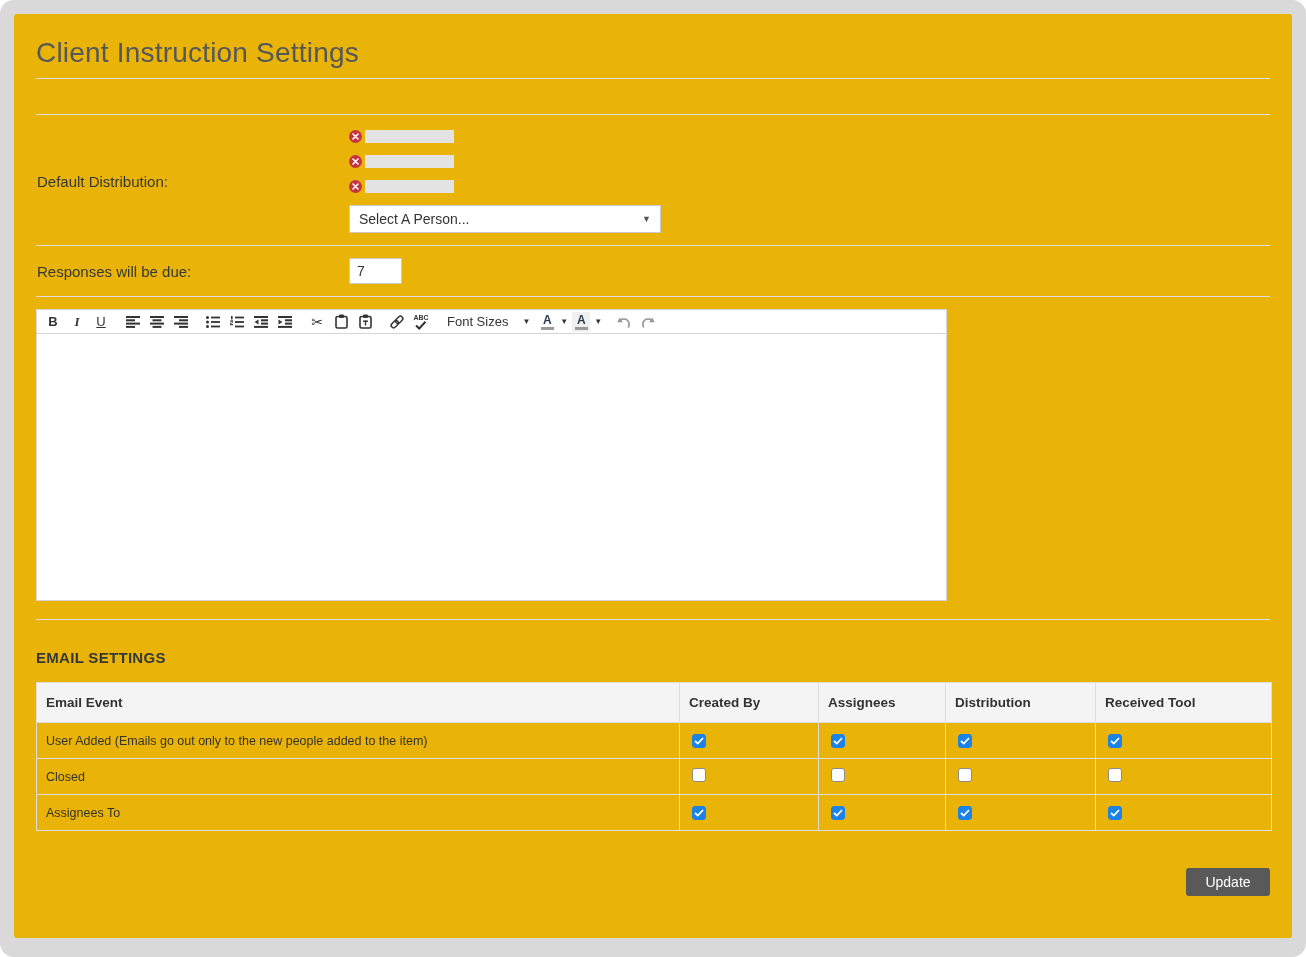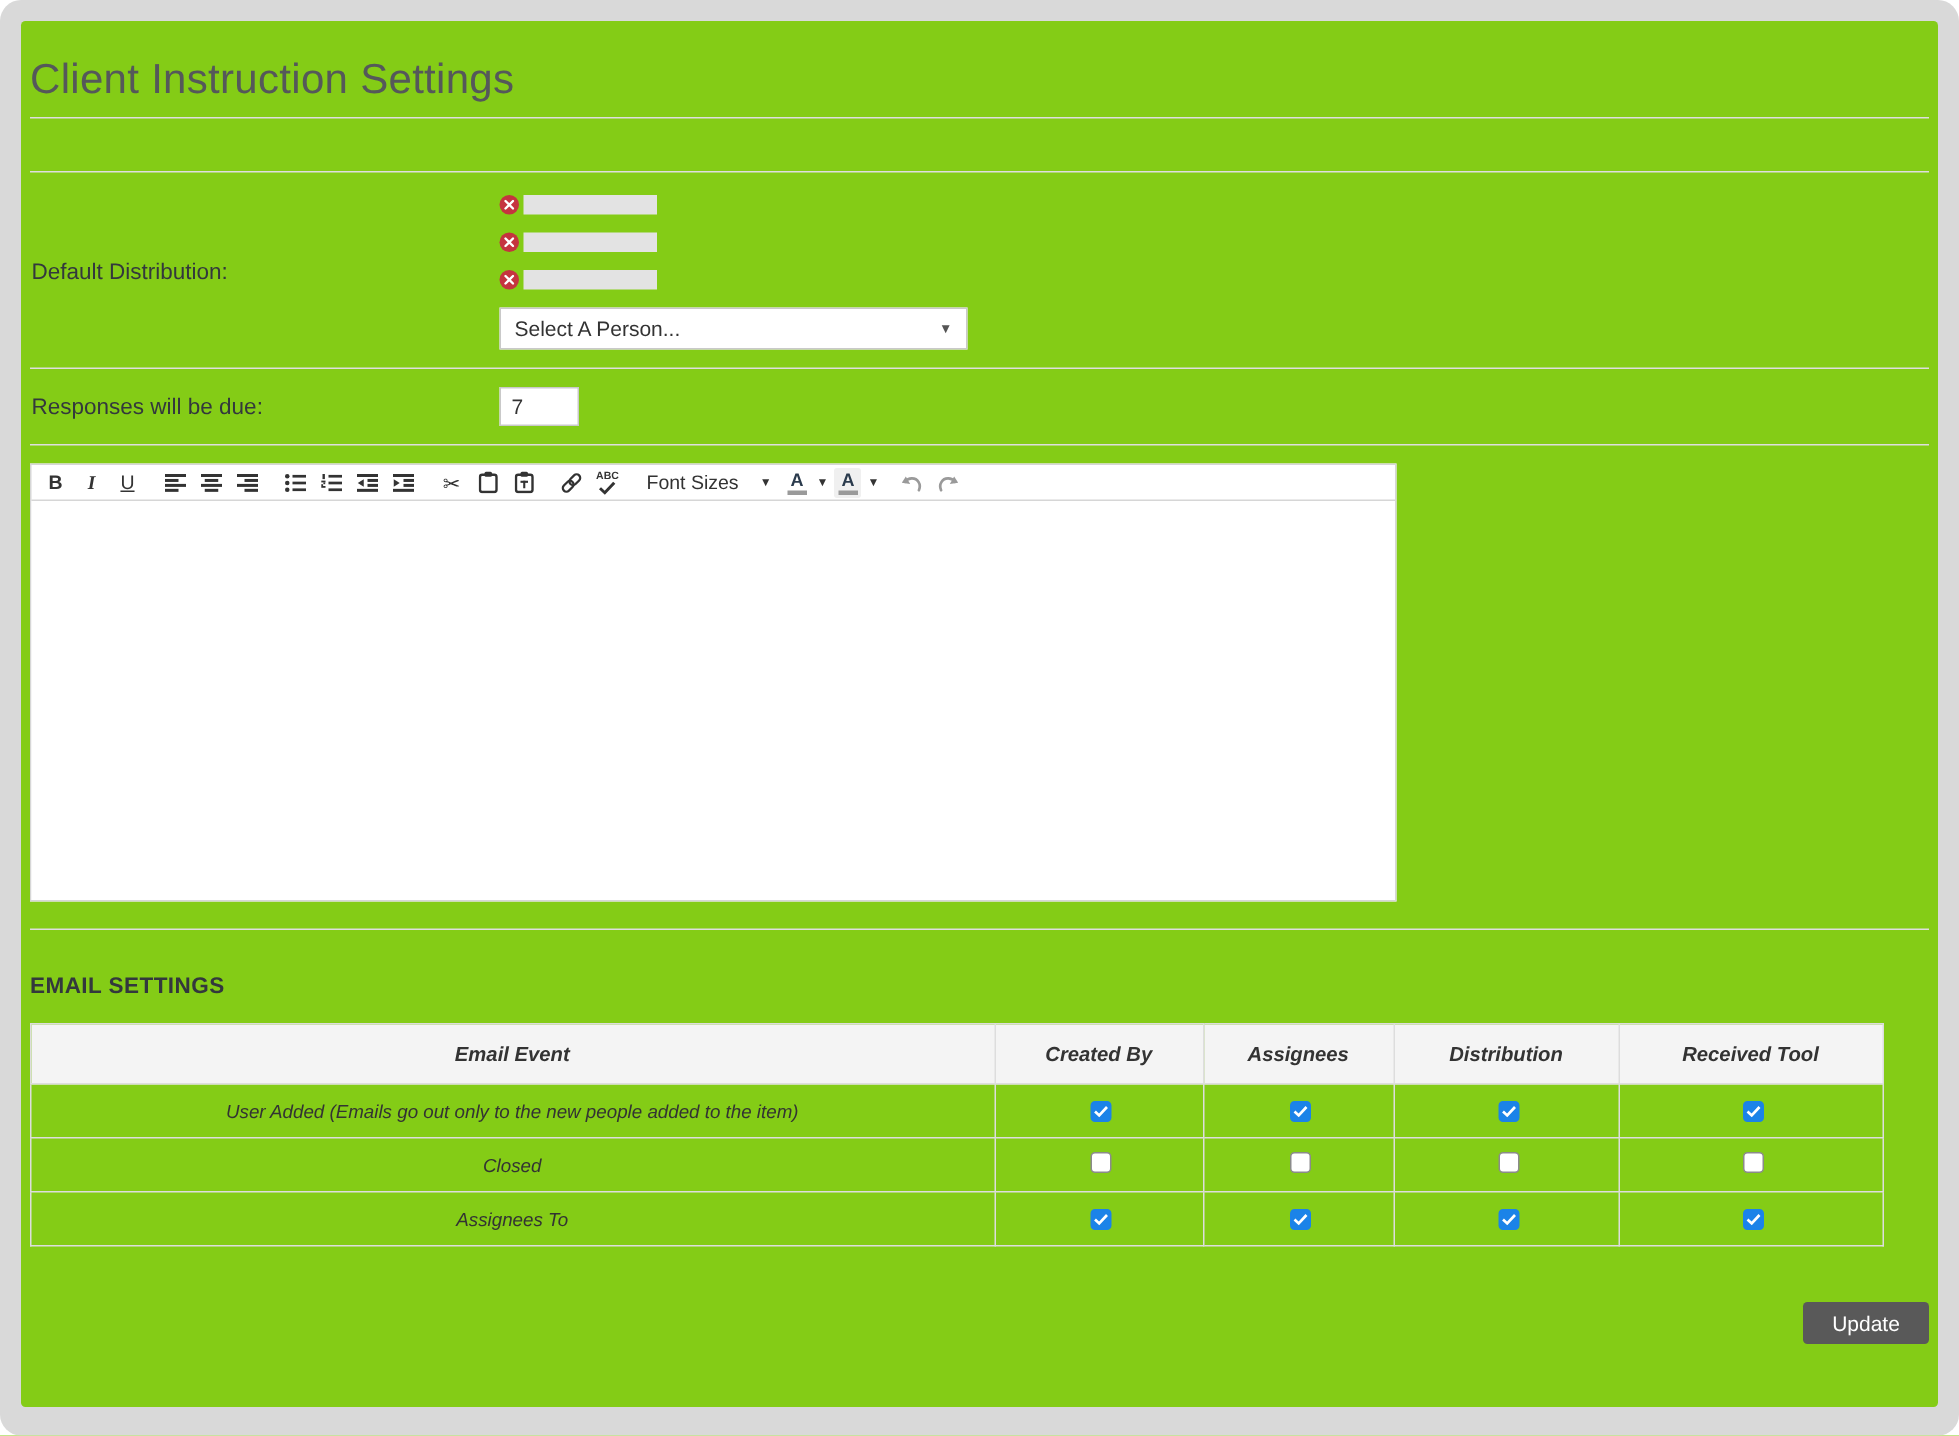--- a/index.html
+++ b/index.html
@@ -11,23 +11,23 @@
     overflow:hidden;
     color:#333;
   }
   .frame {
     position:absolute; inset:0;
     background:#d9d9d9;
     border-radius:14px;
   }
   .panel {
     position:absolute; left:14px; top:14px; right:14px; bottom:19px;
-    background:#84cc16;
+    background:#eab308;
     border-radius:3px;
-    padding:0 6px;
+    padding:0 22px;
   }
   
   .page-title {
     margin:23px 0 0 0;
     font-size:28px;
     font-weight:300;
     color:#55585a;
     letter-spacing:0.2px;
   }
   .divider { border:none; border-top:1px solid #dedede; height:0; }
@@ -112,23 +112,22 @@
     font-size:15px; font-weight:bold; color:#33383d; letter-spacing:0.3px;
   }
   table.email-table {
     margin-top:16px;
     border-collapse:collapse;
     width:1235px;
     table-layout:fixed;
   }
   .email-table th, .email-table td {
     border:1px solid #dddddd;
-    text-align:center;
+    text-align:left;
     vertical-align:middle;
-    font-style:italic;
   }
   .email-table th {
     background:#f4f4f4;
     height:40px;
     font-size:13.5px; font-weight:bold; color:#333;
     padding:0 10px 0 9px;
   }
   .email-table td { height:36px; font-size:12.5px; color:#333; padding:0 10px 0 9px; }
   .checkbox {
     width:14px; height:14px; border-radius:3px;

